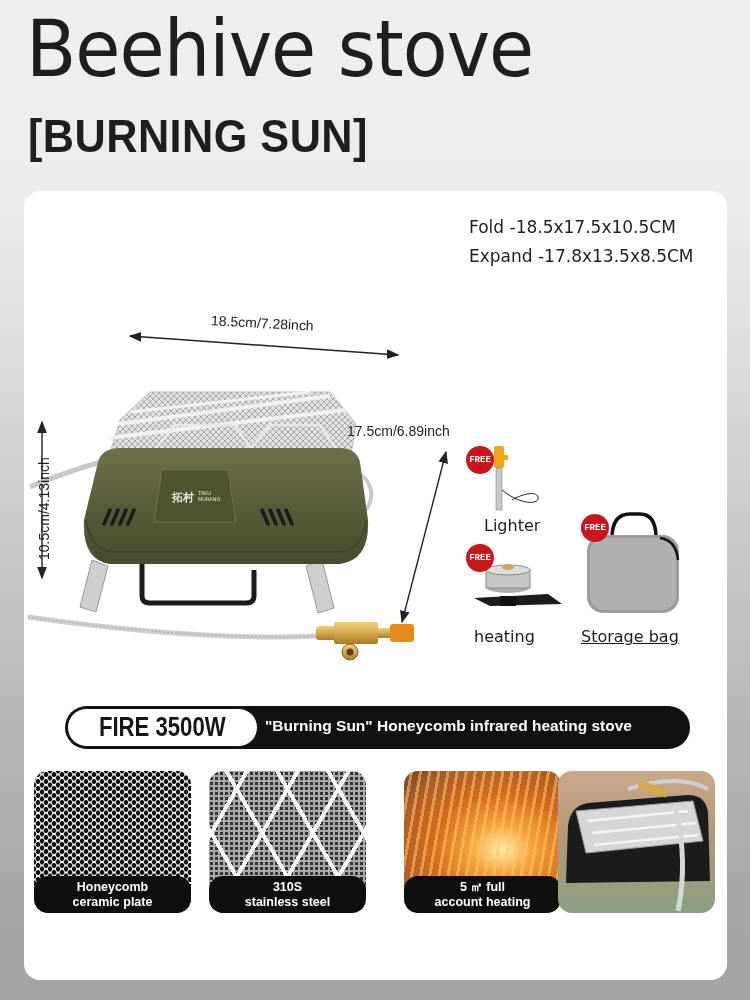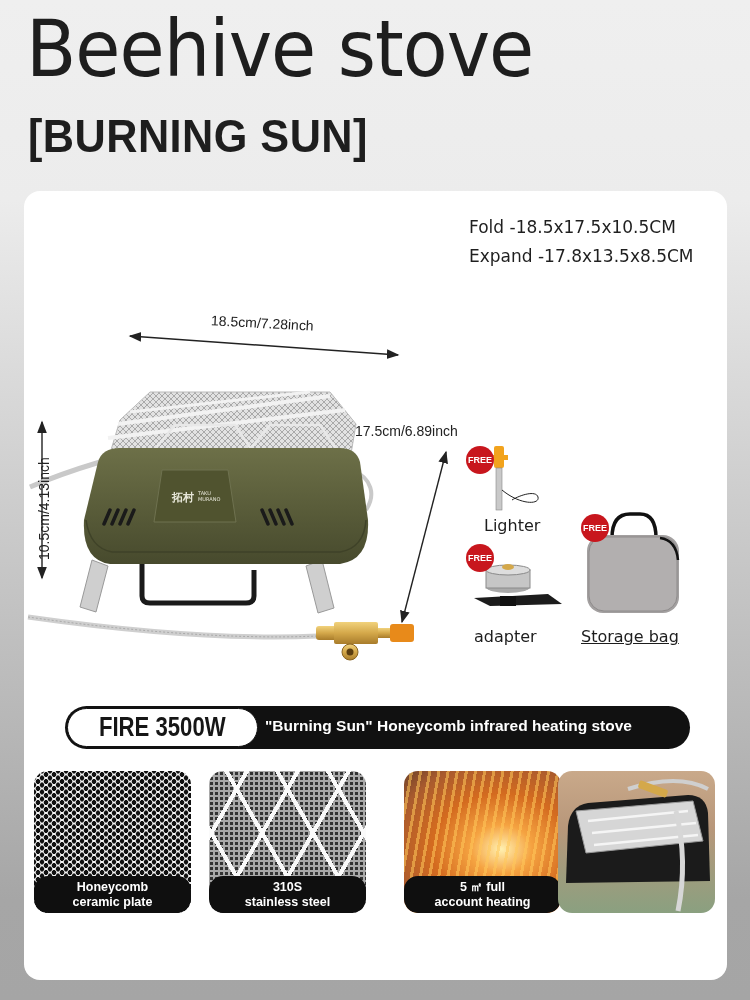--- a/index.html
+++ b/index.html
@@ -30,28 +30,28 @@
     }
     .spec-lines {
       position: absolute; left: 469px; top: 213px;
       font-family: "DejaVu Sans", sans-serif; font-size: 17px; color: #1f1f1f;
       line-height: 29px;
     }
     .dim-label {
       position: absolute; font-family: "Liberation Sans", sans-serif; font-size: 14px; color: #222;
     }
     .dim-width { left: 211px; top: 315px; transform: rotate(3deg); }
-    .dim-depth { left: 355px; top: 423px; }
+    .dim-depth { left: 347px; top: 423px; }
     .dim-height { left: 36px; top: 560px; transform: rotate(-90deg); transform-origin: left top; white-space: nowrap; }
     svg.overlay { position: absolute; left: 0; top: 0; }
 
     .acc-label { position: absolute; font-family: "DejaVu Sans", sans-serif; font-size: 16px; color: #1d1d1d; text-align: center; }
     .free-badge {
       position: absolute; width: 28px; height: 28px; border-radius: 50%;
-      background: #c8161d; color: #fff; font-family: Liberation Sans, sans-serif;
+      background: #c8161d; color: #fff; font-family: Liberation Mono, monospace;
       font-weight: bold; font-size: 9px; display: flex; align-items: center; justify-content: center;
     }
 
     .banner {
       position: absolute; left: 65px; top: 706px; width: 625px; height: 43px;
       background: #111; border-radius: 22px;
     }
     .banner-pill {
       position: absolute; left: 67px; top: 708px; width: 191px; height: 39px;
       background: #fff; border-radius: 20px; border: 1.5px solid #111;
@@ -212,21 +212,21 @@
     <rect x="587" y="535" width="92" height="78" rx="16" fill="#a3a0a0"></rect>
     <rect x="589" y="537" width="88" height="74" rx="15" fill="#b2afaf" stroke="#8e8b8b" stroke-width="1"></rect>
     <path d="M660,538 Q676,540 678,560" fill="none" stroke="#111" stroke-width="2.5"></path>
   </g>
 </svg>
 
 <div class="free-badge" style="left:466px; top:446px;">FREE</div>
 <div class="acc-label" style="left:484px; top:516px;">Lighter</div>
 
 <div class="free-badge" style="left:466px; top:544px;">FREE</div>
-<div class="acc-label" style="left:474px; top:627px;">adapter</div>
+<div class="acc-label" style="left:474px; top:627px;">heating</div>
 
 <div class="free-badge" style="left:581px; top:514px;">FREE</div>
 <div class="acc-label" style="left:581px; top:627px;text-decoration:underline;">Storage bag</div>
 
 <div class="banner"></div>
 <div class="banner-pill">
   <span>FIRE 3500W</span>
 </div>
 <div class="banner-text">"Burning Sun" Honeycomb infrared heating stove</div>
 

